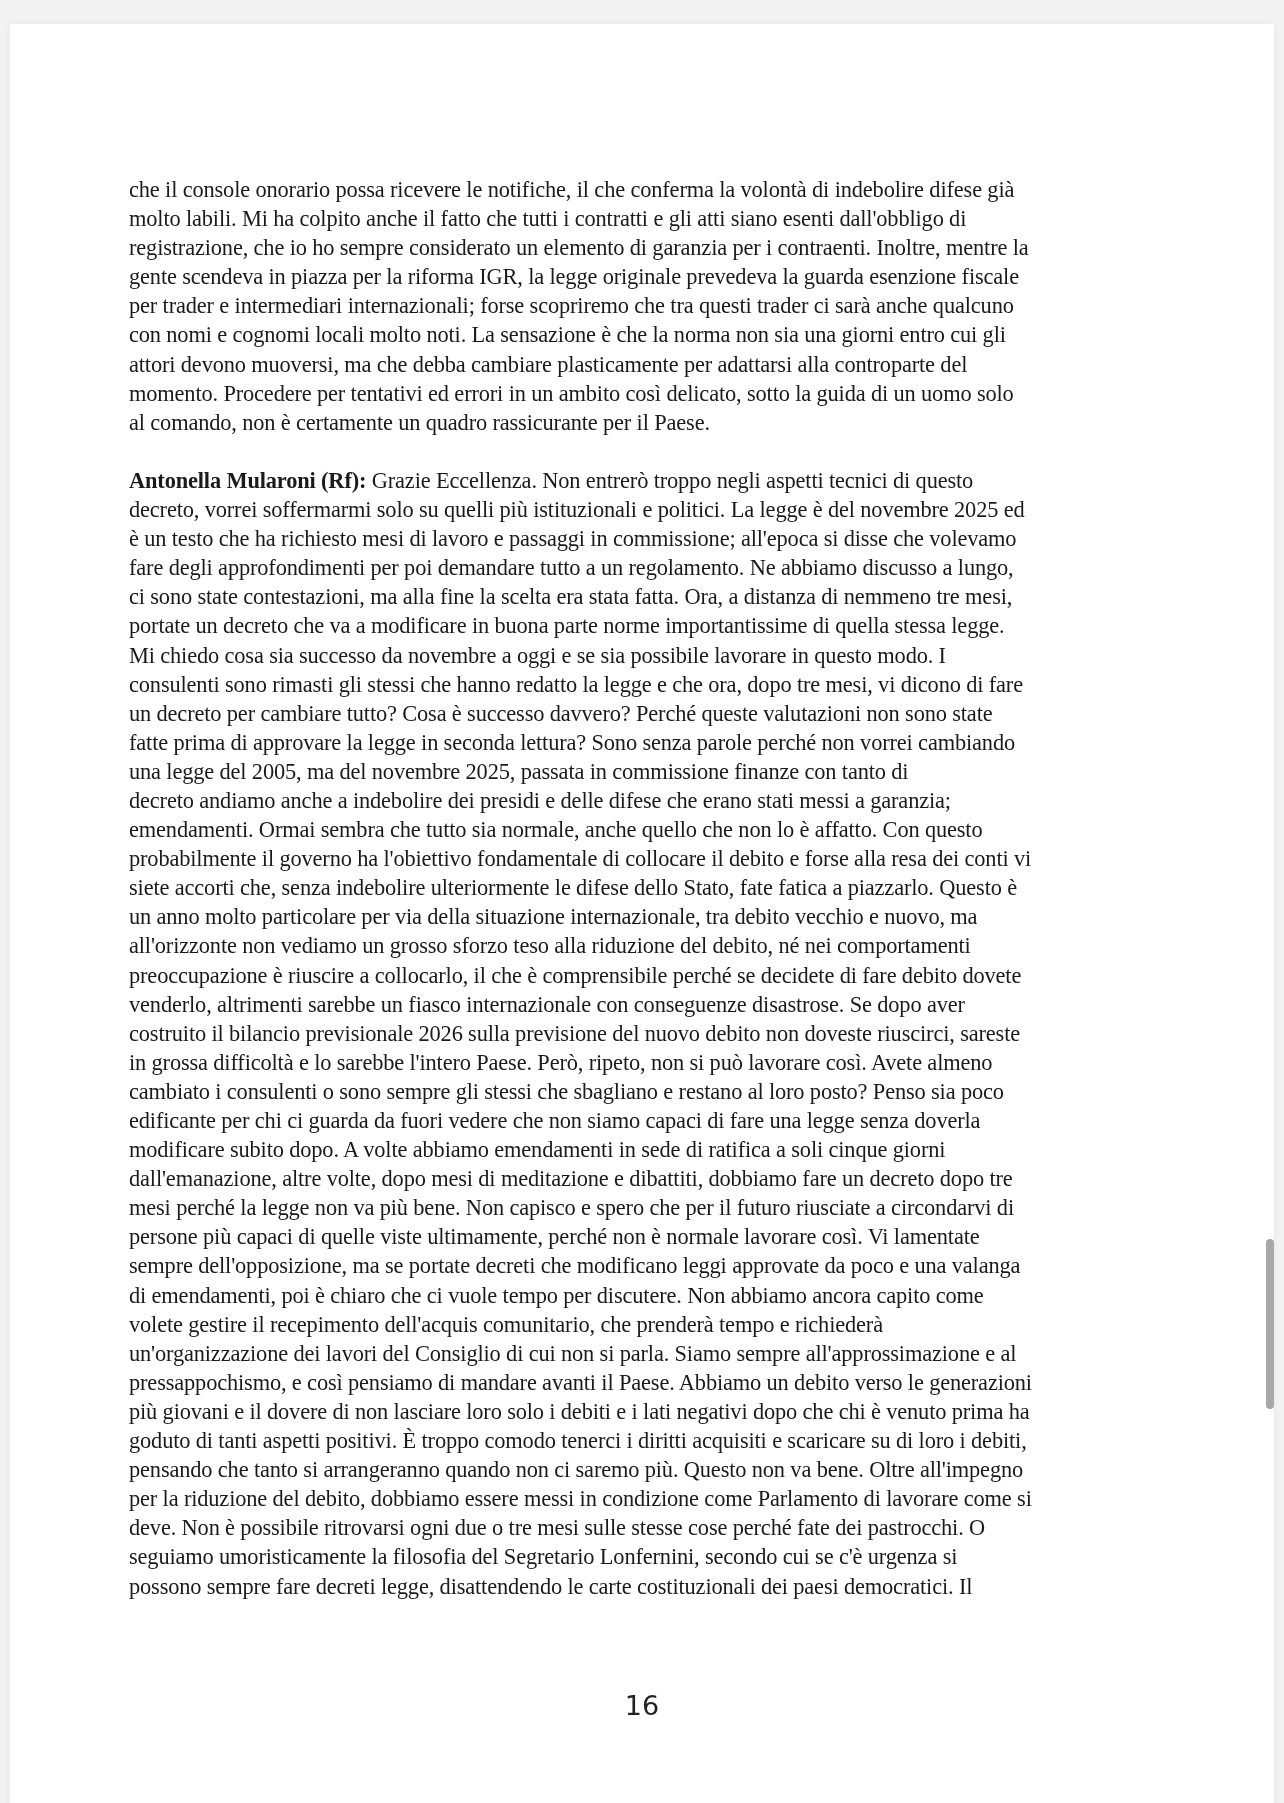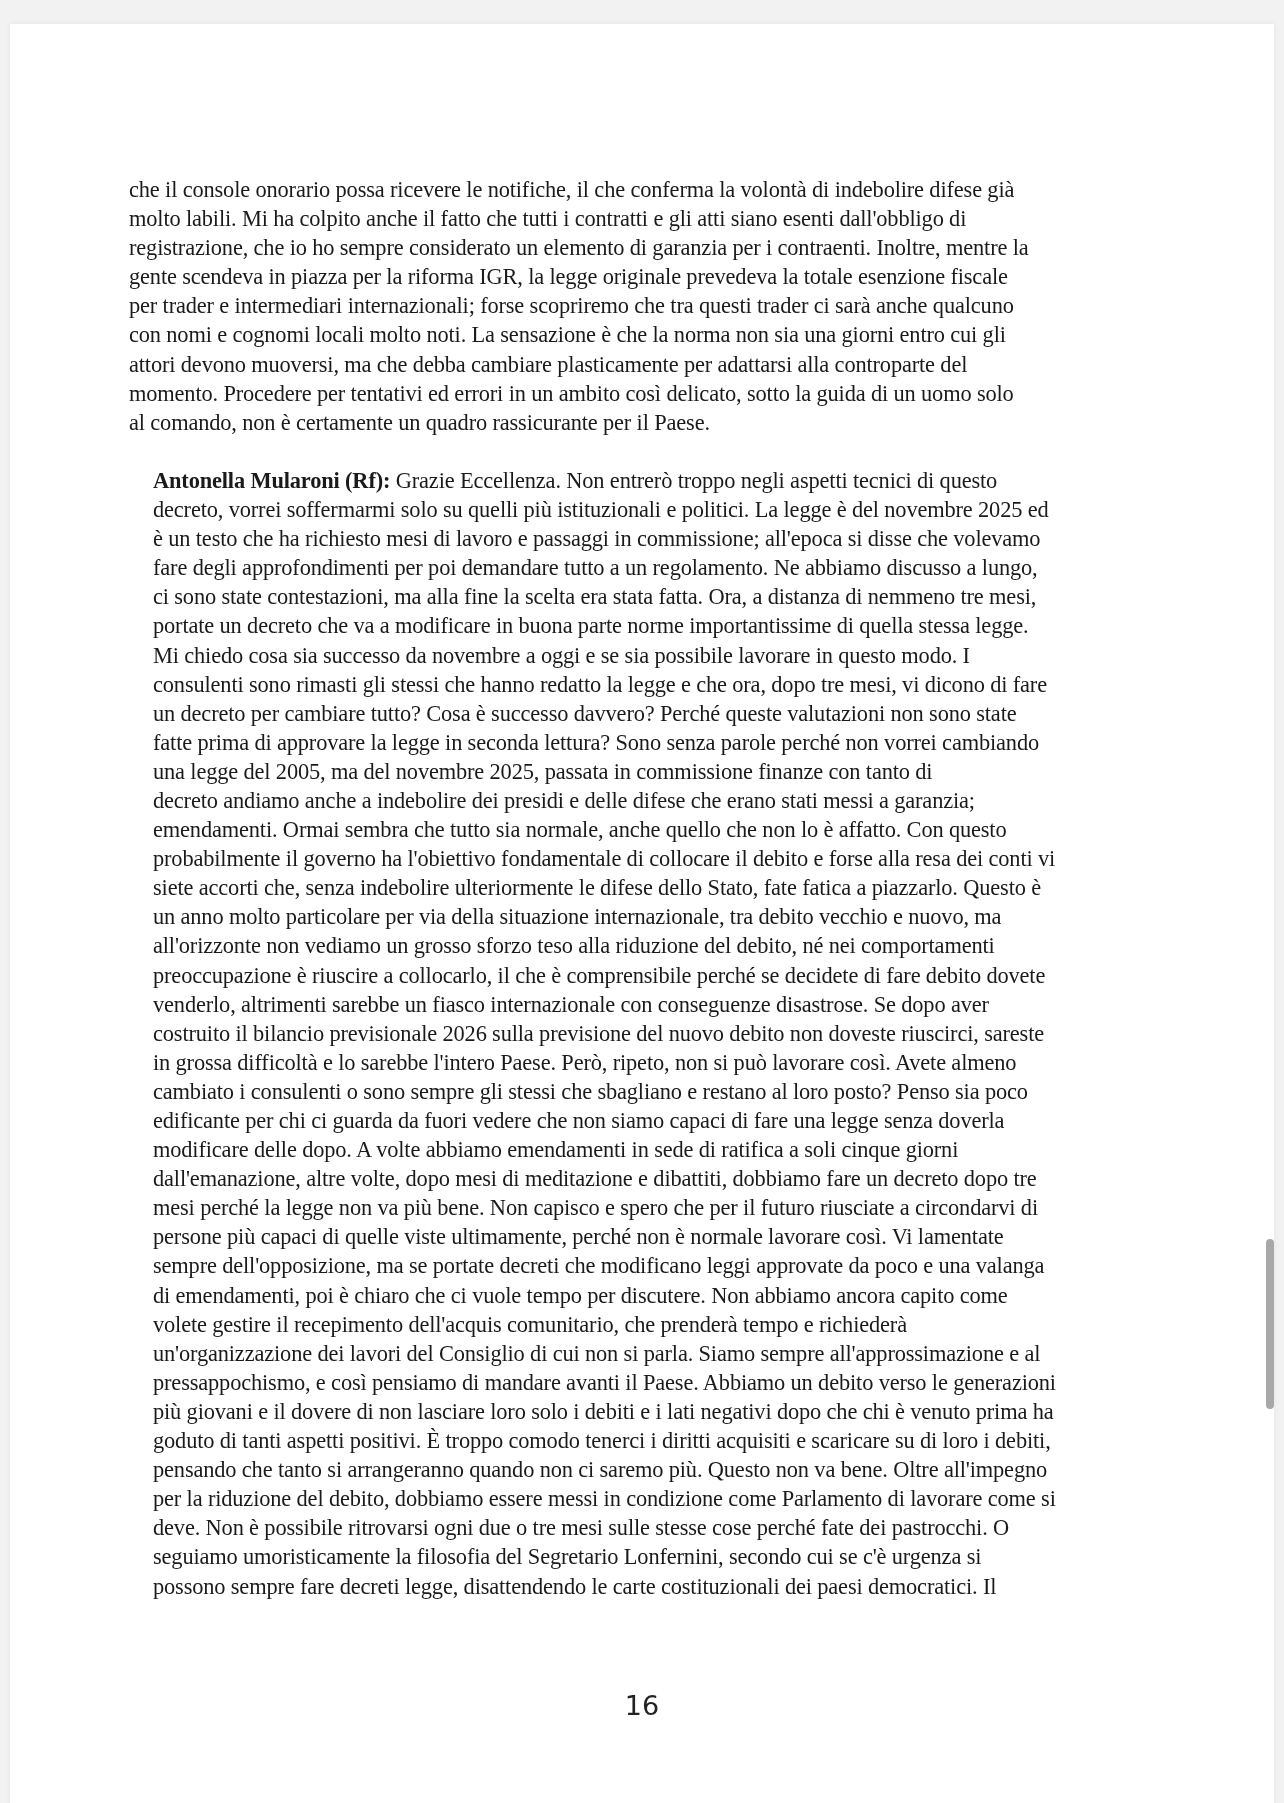--- a/index.html
+++ b/index.html
@@ -38,21 +38,20 @@
       font-size: 22.4px;
       line-height: 29.1px;
       letter-spacing: -0.15px;
     }
     .para {
       margin: 0;
       padding: 0;
     }
     .para + .para {
       margin-top: 29.1px;
-      margin-left: 24px;
     }
     .line {
       display: block;
       white-space: nowrap;
     }
     .speaker {
       font-weight: bold;
     }
     .page-number {
       position: absolute;
@@ -87,21 +86,21 @@
 <body>
 
 <div class="viewer">
   <div class="page">
     <div class="content">
 
       <p class="para">
         <span class="line">che il console onorario possa ricevere le notifiche, il che conferma la volontà di indebolire difese già</span>
         <span class="line">molto labili. Mi ha colpito anche il fatto che tutti i contratti e gli atti siano esenti dall'obbligo di</span>
         <span class="line">registrazione, che io ho sempre considerato un elemento di garanzia per i contraenti. Inoltre, mentre la</span>
-        <span class="line">gente scendeva in piazza per la riforma IGR, la legge originale prevedeva la totale esenzione fiscale</span>
+        <span class="line">gente scendeva in piazza per la riforma IGR, la legge originale prevedeva la guarda esenzione fiscale</span>
         <span class="line">per trader e intermediari internazionali; forse scopriremo che tra questi trader ci sarà anche qualcuno</span>
         <span class="line">con nomi e cognomi locali molto noti. La sensazione è che la norma non sia una giorni entro cui gli</span>
         <span class="line">attori devono muoversi, ma che debba cambiare plasticamente per adattarsi alla controparte del</span>
         <span class="line">momento. Procedere per tentativi ed errori in un ambito così delicato, sotto la guida di un uomo solo</span>
         <span class="line">al comando, non è certamente un quadro rassicurante per il Paese.</span>
       </p>
 
       <p class="para">
         <span class="line"><span class="speaker">Antonella Mularoni (Rf):</span><span> Grazie Eccellenza. Non entrerò troppo negli aspetti tecnici di questo</span></span>
         <span class="line">decreto, vorrei soffermarmi solo su quelli più istituzionali e politici. La legge è del novembre 2025 ed</span>
@@ -119,21 +118,21 @@
         <span class="line">probabilmente il governo ha l'obiettivo fondamentale di collocare il debito e forse alla resa dei conti vi</span>
         <span class="line">siete accorti che, senza indebolire ulteriormente le difese dello Stato, fate fatica a piazzarlo. Questo è</span>
         <span class="line">un anno molto particolare per via della situazione internazionale, tra debito vecchio e nuovo, ma</span>
         <span class="line">all'orizzonte non vediamo un grosso sforzo teso alla riduzione del debito, né nei comportamenti</span>
         <span class="line">preoccupazione è riuscire a collocarlo, il che è comprensibile perché se decidete di fare debito dovete</span>
         <span class="line">venderlo, altrimenti sarebbe un fiasco internazionale con conseguenze disastrose. Se dopo aver</span>
         <span class="line">costruito il bilancio previsionale 2026 sulla previsione del nuovo debito non doveste riuscirci, sareste</span>
         <span class="line">in grossa difficoltà e lo sarebbe l'intero Paese. Però, ripeto, non si può lavorare così. Avete almeno</span>
         <span class="line">cambiato i consulenti o sono sempre gli stessi che sbagliano e restano al loro posto? Penso sia poco</span>
         <span class="line">edificante per chi ci guarda da fuori vedere che non siamo capaci di fare una legge senza doverla</span>
-        <span class="line">modificare delle dopo. A volte abbiamo emendamenti in sede di ratifica a soli cinque giorni</span>
+        <span class="line">modificare subito dopo. A volte abbiamo emendamenti in sede di ratifica a soli cinque giorni</span>
         <span class="line">dall'emanazione, altre volte, dopo mesi di meditazione e dibattiti, dobbiamo fare un decreto dopo tre</span>
         <span class="line">mesi perché la legge non va più bene. Non capisco e spero che per il futuro riusciate a circondarvi di</span>
         <span class="line">persone più capaci di quelle viste ultimamente, perché non è normale lavorare così. Vi lamentate</span>
         <span class="line">sempre dell'opposizione, ma se portate decreti che modificano leggi approvate da poco e una valanga</span>
         <span class="line">di emendamenti, poi è chiaro che ci vuole tempo per discutere. Non abbiamo ancora capito come</span>
         <span class="line">volete gestire il recepimento dell'acquis comunitario, che prenderà tempo e richiederà</span>
         <span class="line">un'organizzazione dei lavori del Consiglio di cui non si parla. Siamo sempre all'approssimazione e al</span>
         <span class="line">pressappochismo, e così pensiamo di mandare avanti il Paese. Abbiamo un debito verso le generazioni</span>
         <span class="line">più giovani e il dovere di non lasciare loro solo i debiti e i lati negativi dopo che chi è venuto prima ha</span>
         <span class="line">goduto di tanti aspetti positivi. È troppo comodo tenerci i diritti acquisiti e scaricare su di loro i debiti,</span>

